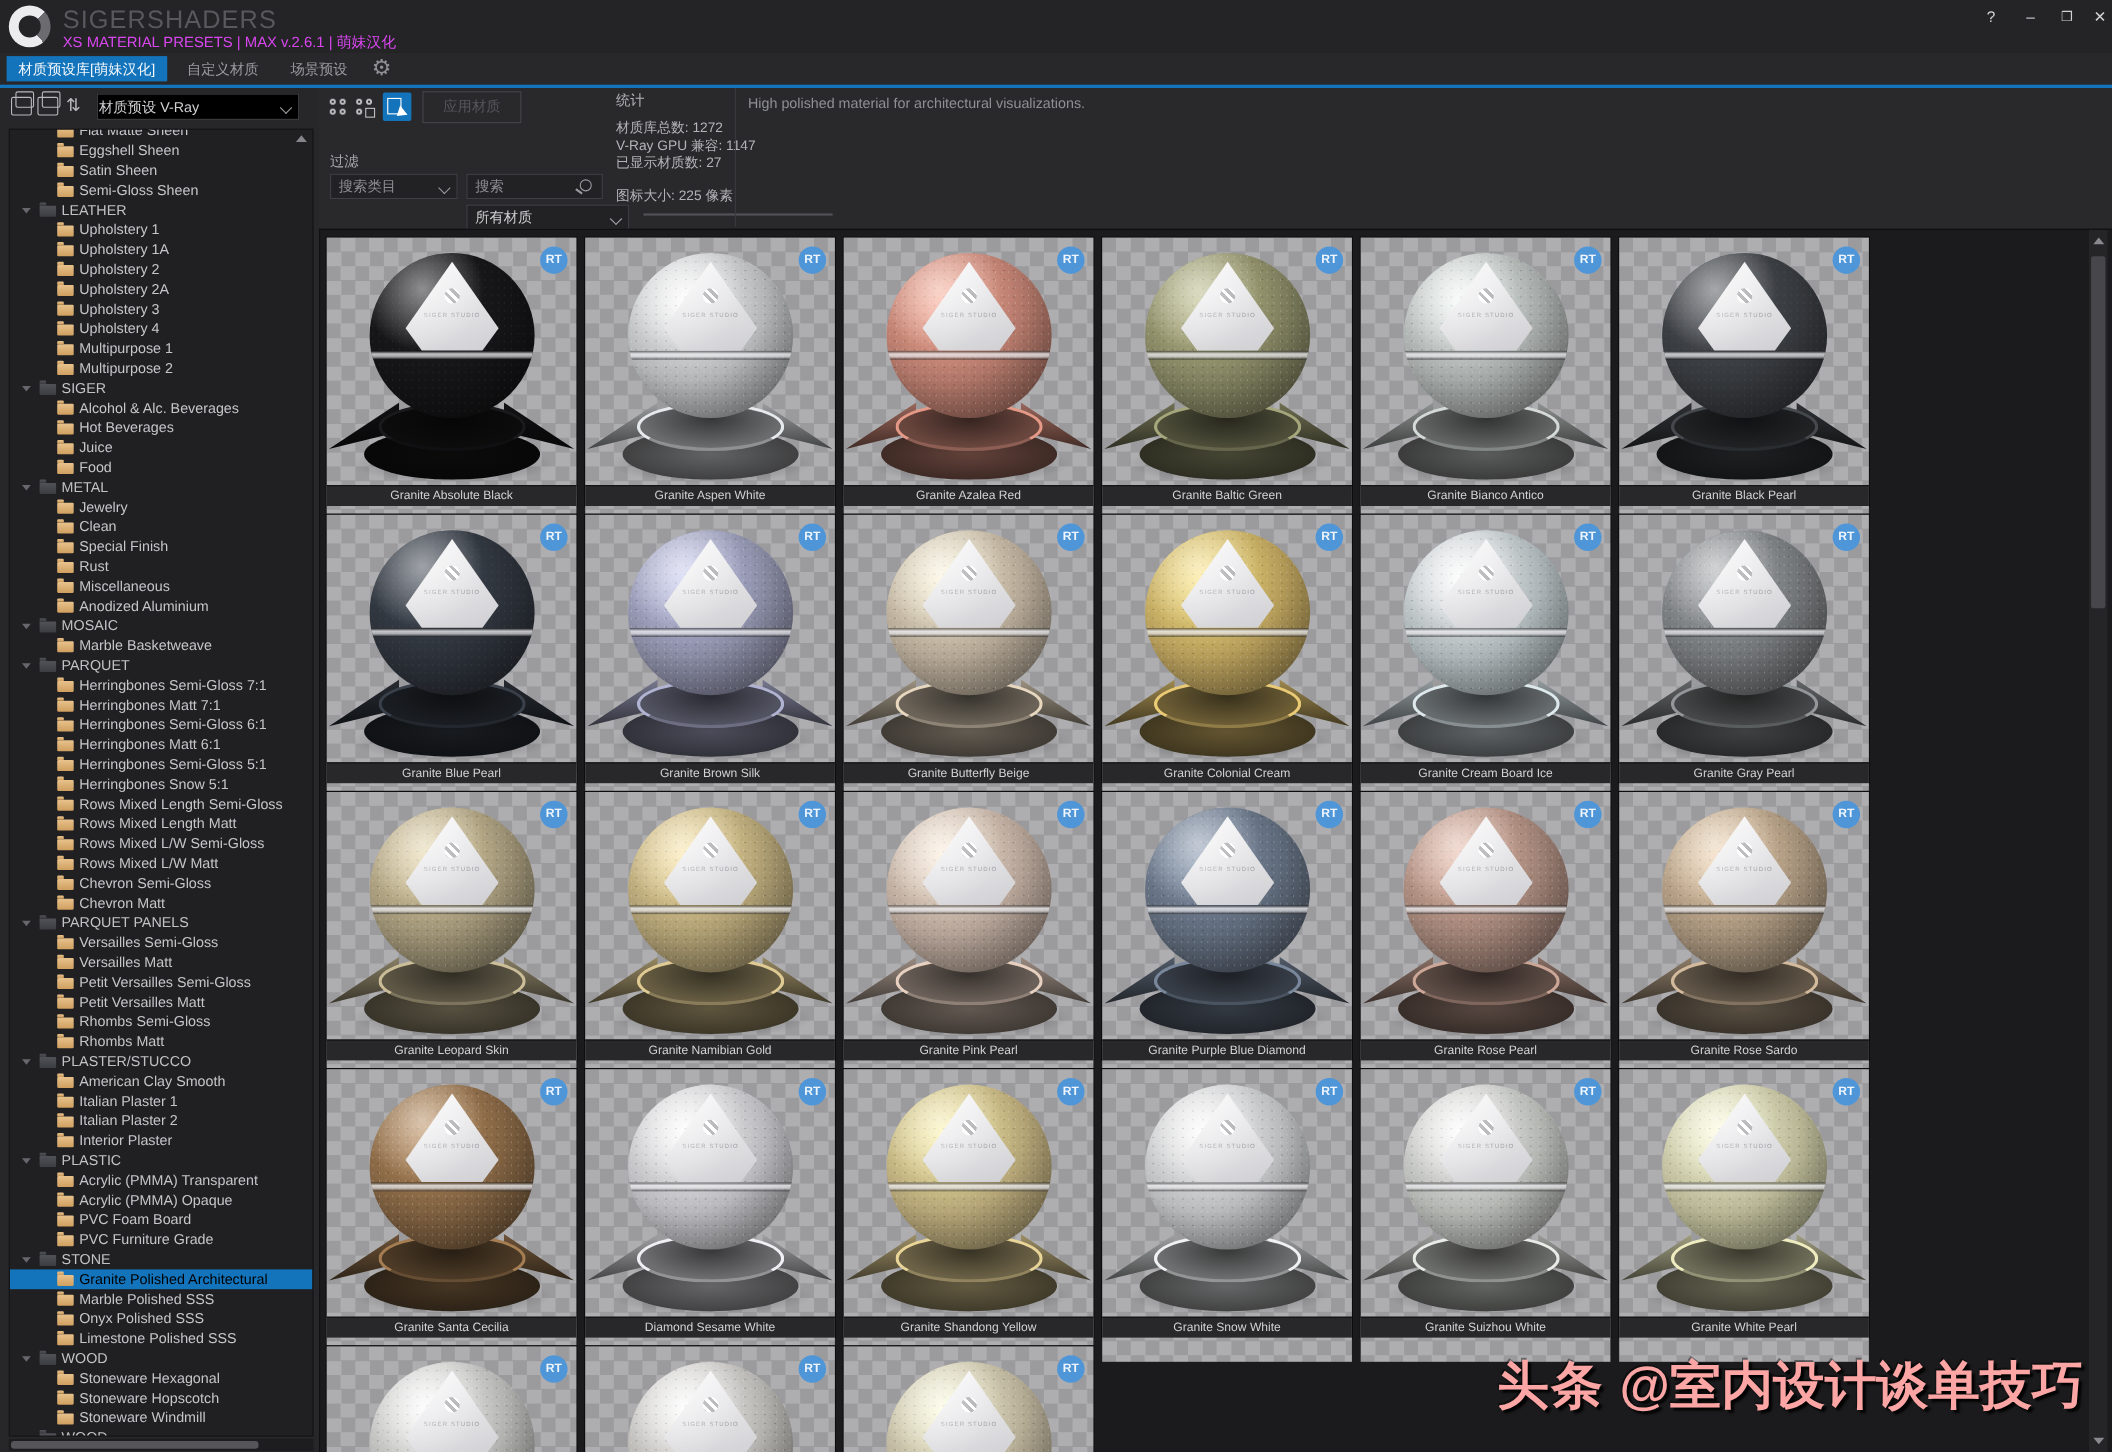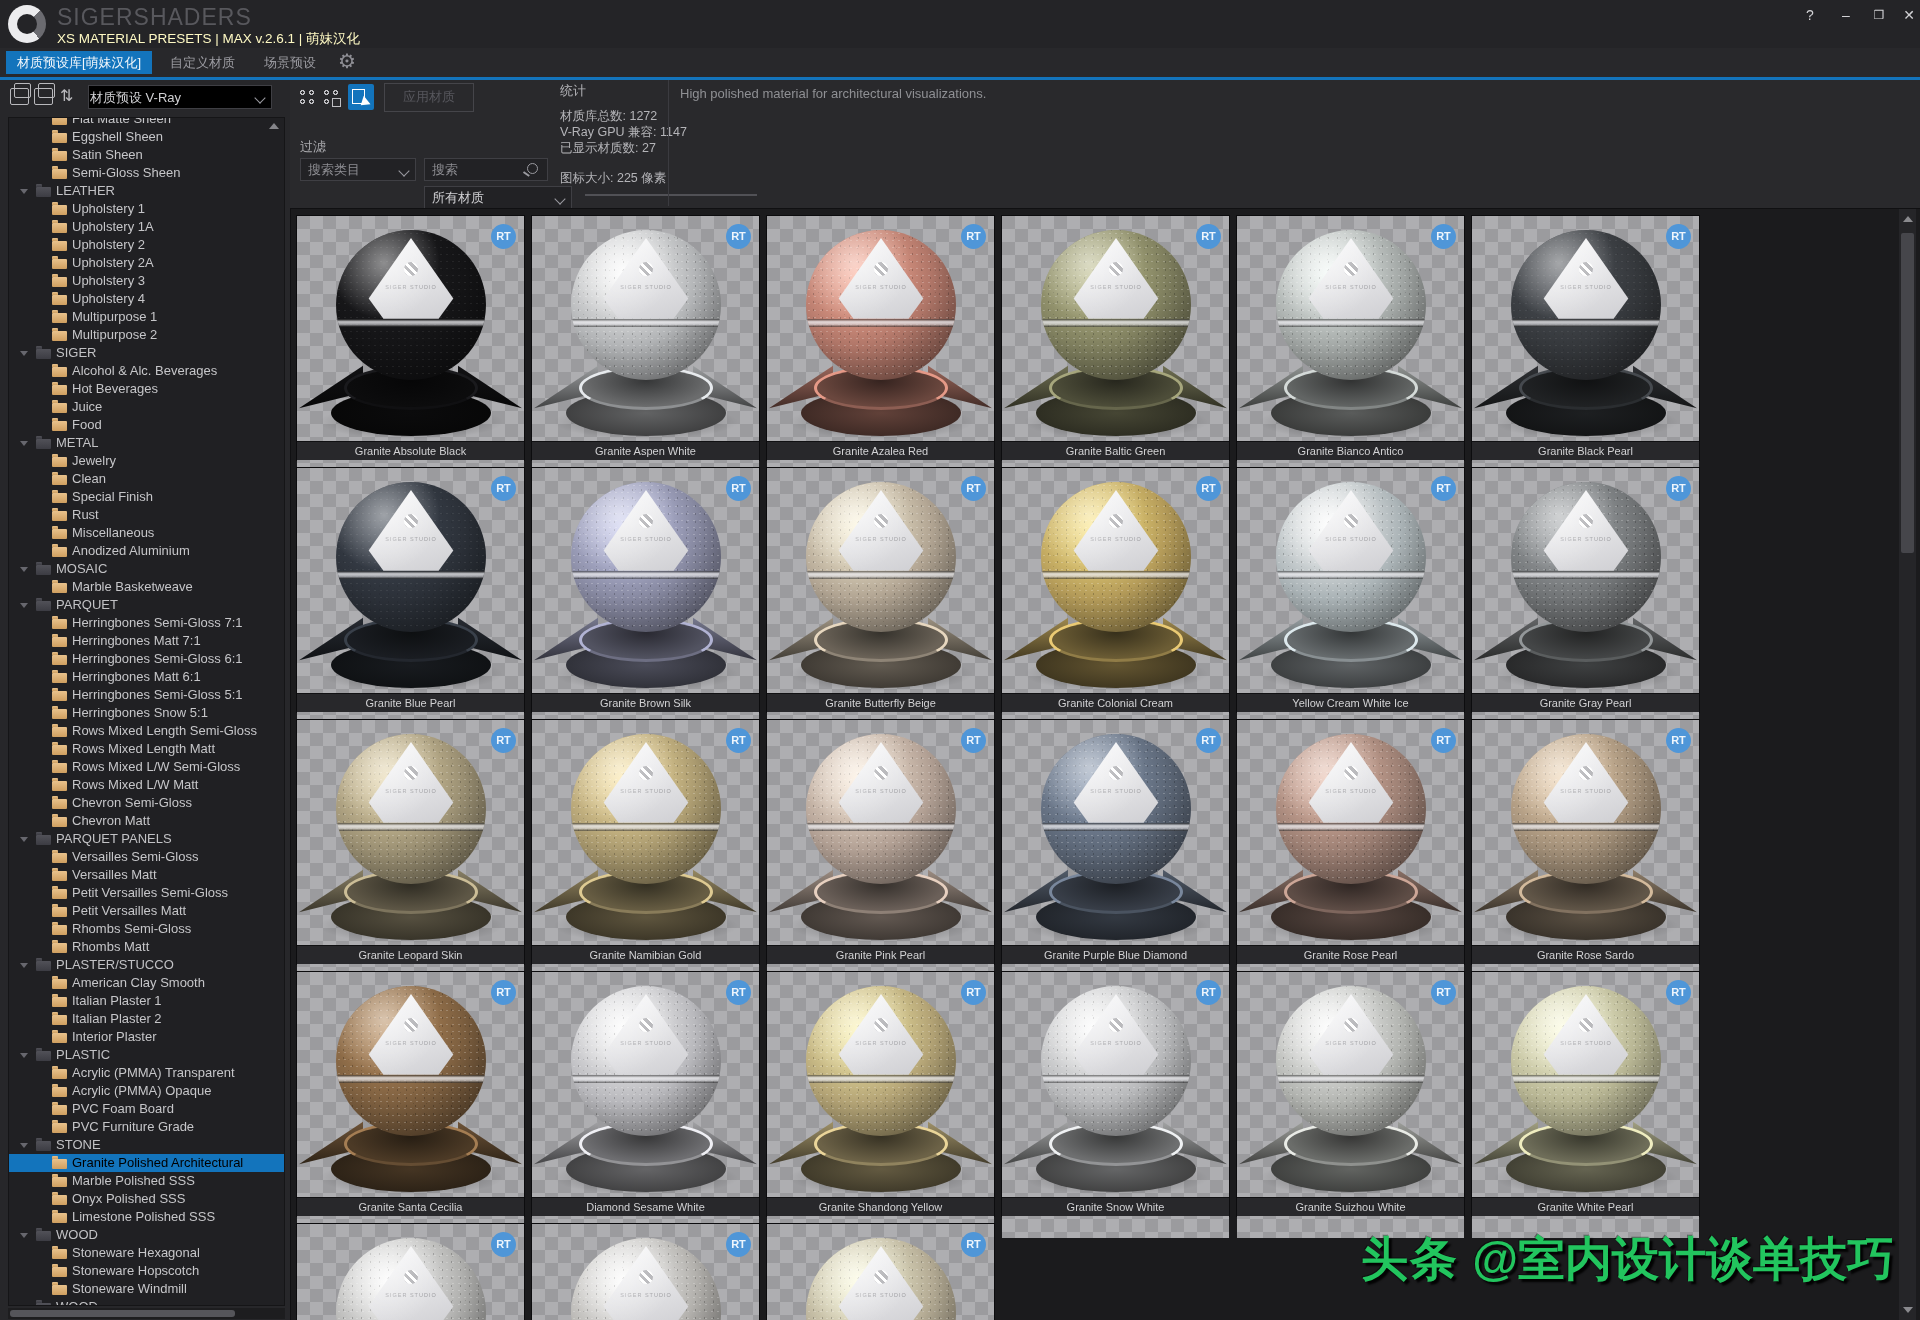--- a/index.html
+++ b/index.html
@@ -4,21 +4,21 @@
 <style>
   html,body{margin:0;padding:0}
   body{width:1920px;height:1320px;overflow:hidden;background:#28282b;
        font-family:"Liberation Sans",sans-serif;color:#d6d6d9;position:relative}
   
   #titlebar{position:absolute;left:0;top:0;width:1920px;height:48px;background:#242427}
   #logo{position:absolute;left:8px;top:5px;width:38px;height:38px;border-radius:50%;
         background:conic-gradient(from 140deg,#ececee 0 265deg,#6b6b70 265deg 360deg)}
   #logo::after{content:"";position:absolute;left:9px;top:9px;width:20px;height:20px;border-radius:50%;background:#242427}
   #brand{position:absolute;left:57px;top:4px;font-size:23px;letter-spacing:1px;color:#58585d}
-  #subtitle{position:absolute;left:57px;top:30px;font-size:13.5px;color:#fef9c3}
+  #subtitle{position:absolute;left:57px;top:30px;font-size:13.5px;color:#d946ef}
   .winbtn{position:absolute;top:4px;width:26px;height:22px;text-align:center;line-height:22px;
           font-size:14px;color:#d2d2d5}
   
   #tabbar{position:absolute;left:0;top:48px;width:1920px;height:29px;background:#28282b;
           border-bottom:3px solid var(--accent,#1374bc)}
   .tab{position:absolute;top:3px;height:23px;line-height:23px;font-size:13px;color:#9a9aa0;
        padding:0 12px;text-align:center}
   .tab.active{background:var(--accent,#1374bc);color:#f2f7fb}
   #gear{position:absolute;left:338px;top:1px;font-size:20px;color:#8f8f95}
   
@@ -106,21 +106,21 @@
   .lshield .smark{position:absolute;left:50%;top:24px;transform:translateX(-50%);width:14px;height:14px;
            border-radius:50%;background:repeating-linear-gradient(45deg,#a7a7ab 0 3px,#fff 3px 6px)}
   .lshield .ltxt{position:absolute;left:0;right:0;top:46px;text-align:center;font-size:5.5px;
            letter-spacing:1px;color:#9a9a9e}
   
   #vscroll{position:absolute;left:1899px;top:209px;width:17px;height:1111px;background:#252528}
   #vs-up{position:absolute;left:4px;top:7px;width:0;height:0;border-left:5px solid transparent;border-right:5px solid transparent;border-bottom:6px solid #8a8a8e}
   #vs-down{position:absolute;left:4px;bottom:7px;width:0;height:0;border-left:5px solid transparent;border-right:5px solid transparent;border-top:6px solid #8a8a8e}
   #vs-thumb{position:absolute;left:2px;top:24px;width:13px;height:320px;background:#46464b;border-radius:2px}
   
-  #watermark{position:absolute;right:26px;top:1228px;font-size:47px;color:#22c55e;white-space:nowrap;
+  #watermark{position:absolute;right:26px;top:1228px;font-size:47px;color:#fca5a5;white-space:nowrap;
              text-shadow:3px 3px 2px rgba(0,0,0,.9),-1px -1px 0 rgba(0,0,0,.4);font-weight:700}
   #watermark .wb{font-weight:900;letter-spacing:2px}
 </style>
 </head>
 <body>
 
 <div id="titlebar">
   <div id="logo"></div>
   <div id="brand">SIGERSHADERS</div>
   <div id="subtitle">XS MATERIAL PRESETS | MAX v.2.6.1 | 萌妹汉化</div>
@@ -730,21 +730,21 @@
       <div class="ball" style="background: radial-gradient(circle at 36% 30%, rgb(255, 255, 255) 0%, rgb(170, 179, 182) 50%, rgb(85, 90, 91) 88%);">
         <div class="grain" style="opacity: 0.55;"></div>
         <div class="band"></div>
         <div class="lshield">
           <div class="smark"></div>
           <div class="ltxt">SIGER STUDIO</div>
         </div>
         <div class="glare"></div>
       </div>
     </div>
-    <div class="name">Yellow Cream White Ice</div>
+    <div class="name">Granite Cream Board Ice</div>
   </div>
     <div class="tile" style="left: 1180px; top: 258px;">
     <div class="thumb">
       <div class="badge" style="background: rgb(79, 150, 216);">RT</div>
       <div class="shadowp"></div>
       <div class="wl" style="background: linear-gradient(rgb(102, 104, 106), rgb(40, 41, 41));"></div>
       <div class="wr" style="background: linear-gradient(rgb(102, 104, 106), rgb(40, 41, 41));"></div>
       <div class="basep" style="background: radial-gradient(rgb(62, 64, 65), rgb(32, 32, 33));"></div>
       <div class="basin" style="background: radial-gradient(at 50% 30%, rgb(34, 35, 35), rgb(68, 70, 71) 70%); border-width: 3px; border-style: solid; border-color: rgb(147, 151, 153) rgb(147, 151, 153) rgb(90, 93, 94); border-image: initial;"></div>
       <div class="ball" style="background: radial-gradient(circle at 36% 30%, rgb(170, 174, 177) 0%, rgb(113, 116, 118) 50%, rgb(57, 58, 59) 88%);">

